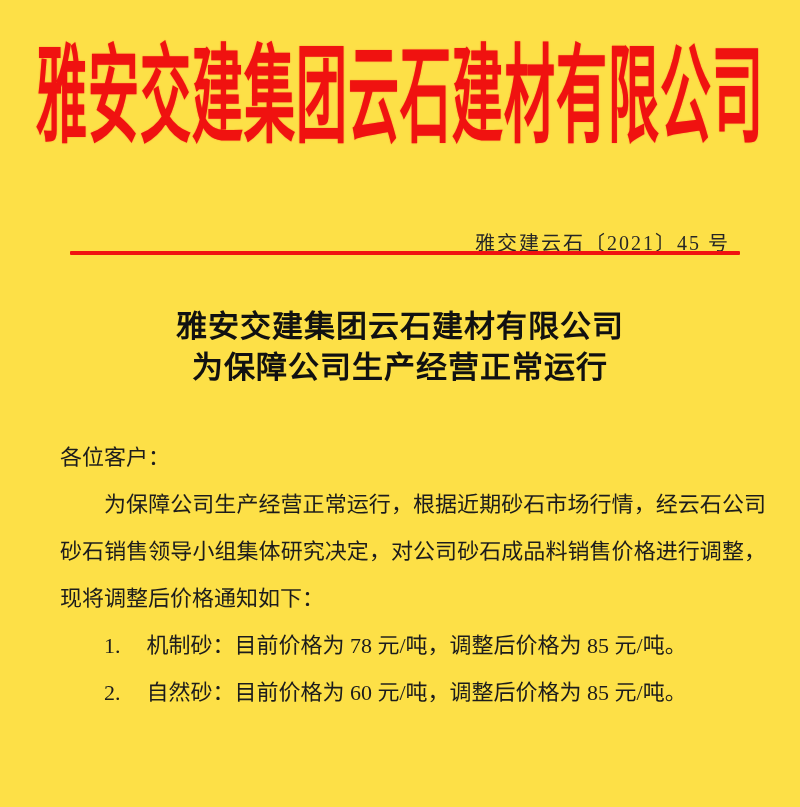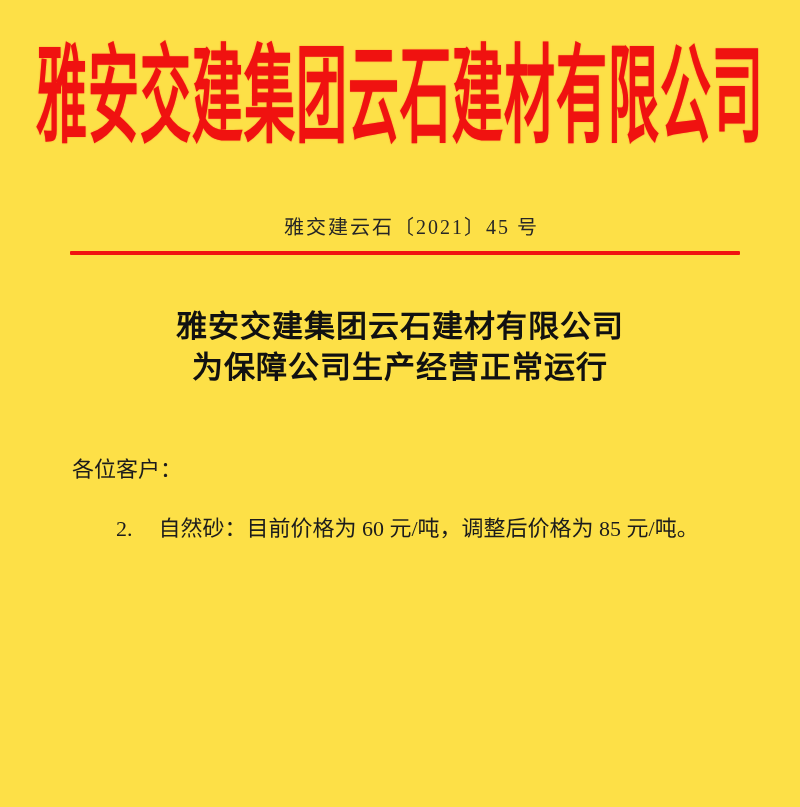--- a/index.html
+++ b/index.html
@@ -35,32 +35,33 @@
     letter-spacing: 1px;
     color: var(--accent-red, #f01210);
     transform: scaleY(2.1);
     transform-origin: center center;
     text-shadow: 0 0 1px rgba(240, 18, 16, 0.45);
   }
 
   
   .meta-row {
     position: absolute;
-    top: 214px;
+    top: 230px;
     left: 93px;
     right: 70px;
     display: flex;
-    justify-content: center;
+    justify-content: flex-end;
     align-items: baseline;
     font-size: 20px;
     line-height: 26px;
     letter-spacing: 2px;
     font-weight: 500;
     color: #262626;
     white-space: nowrap;
+    text-decoration: underline;
   }
 
   
   .red-rule {
     position: absolute;
     top: 251px;
     left: 70px;
     width: 670px;
     height: 4px;
     background: var(--accent-red, #f01210);
@@ -87,21 +88,21 @@
   .body-text {
     position: absolute;
     top: 434px;
     left: 60px;
     width: 706px;
     font-size: 22px;
     line-height: 47px;
     text-align: justify;
     color: #1c1c1c;
   }
-  .body-text p { margin: 12px; }
+  .body-text p { margin: 0; }
   .indent { text-indent: 2em; }
   .item   { text-indent: 2em; }
   .item-no { margin-right: 26px; }
 </style>
 </head>
 <body>
 
 <div class="page">
 
   <header class="masthead">
@@ -115,19 +116,21 @@
   <div class="red-rule"></div>
 
   <h1 class="doc-title">
     <span class="title-line">雅安交建集团云石建材有限公司</span>
     <span class="title-line">为保障公司生产经营正常运行</span>
   </h1>
 
   <main class="body-text">
     <p class="salutation">各位客户：</p>
 
+    <p class="para indent">为保障公司生产经营正常运行，根据近期砂石市场行情，经云石公司砂石销售领导小组集体研究决定，对公司砂石成品料销售价格进行调整，现将调整后价格通知如下：</p>
 
+    <p class="para item"><span class="item-no">1.</span><span class="item-text">机制砂：目前价格为 78 元/吨，调整后价格为 85 元/吨。</span></p>
 
     <p class="para item"><span class="item-no">2.</span><span class="item-text">自然砂：目前价格为 60 元/吨，调整后价格为 85 元/吨。</span></p>
 
   </main>
 
 </div>
 
 </body></html>

